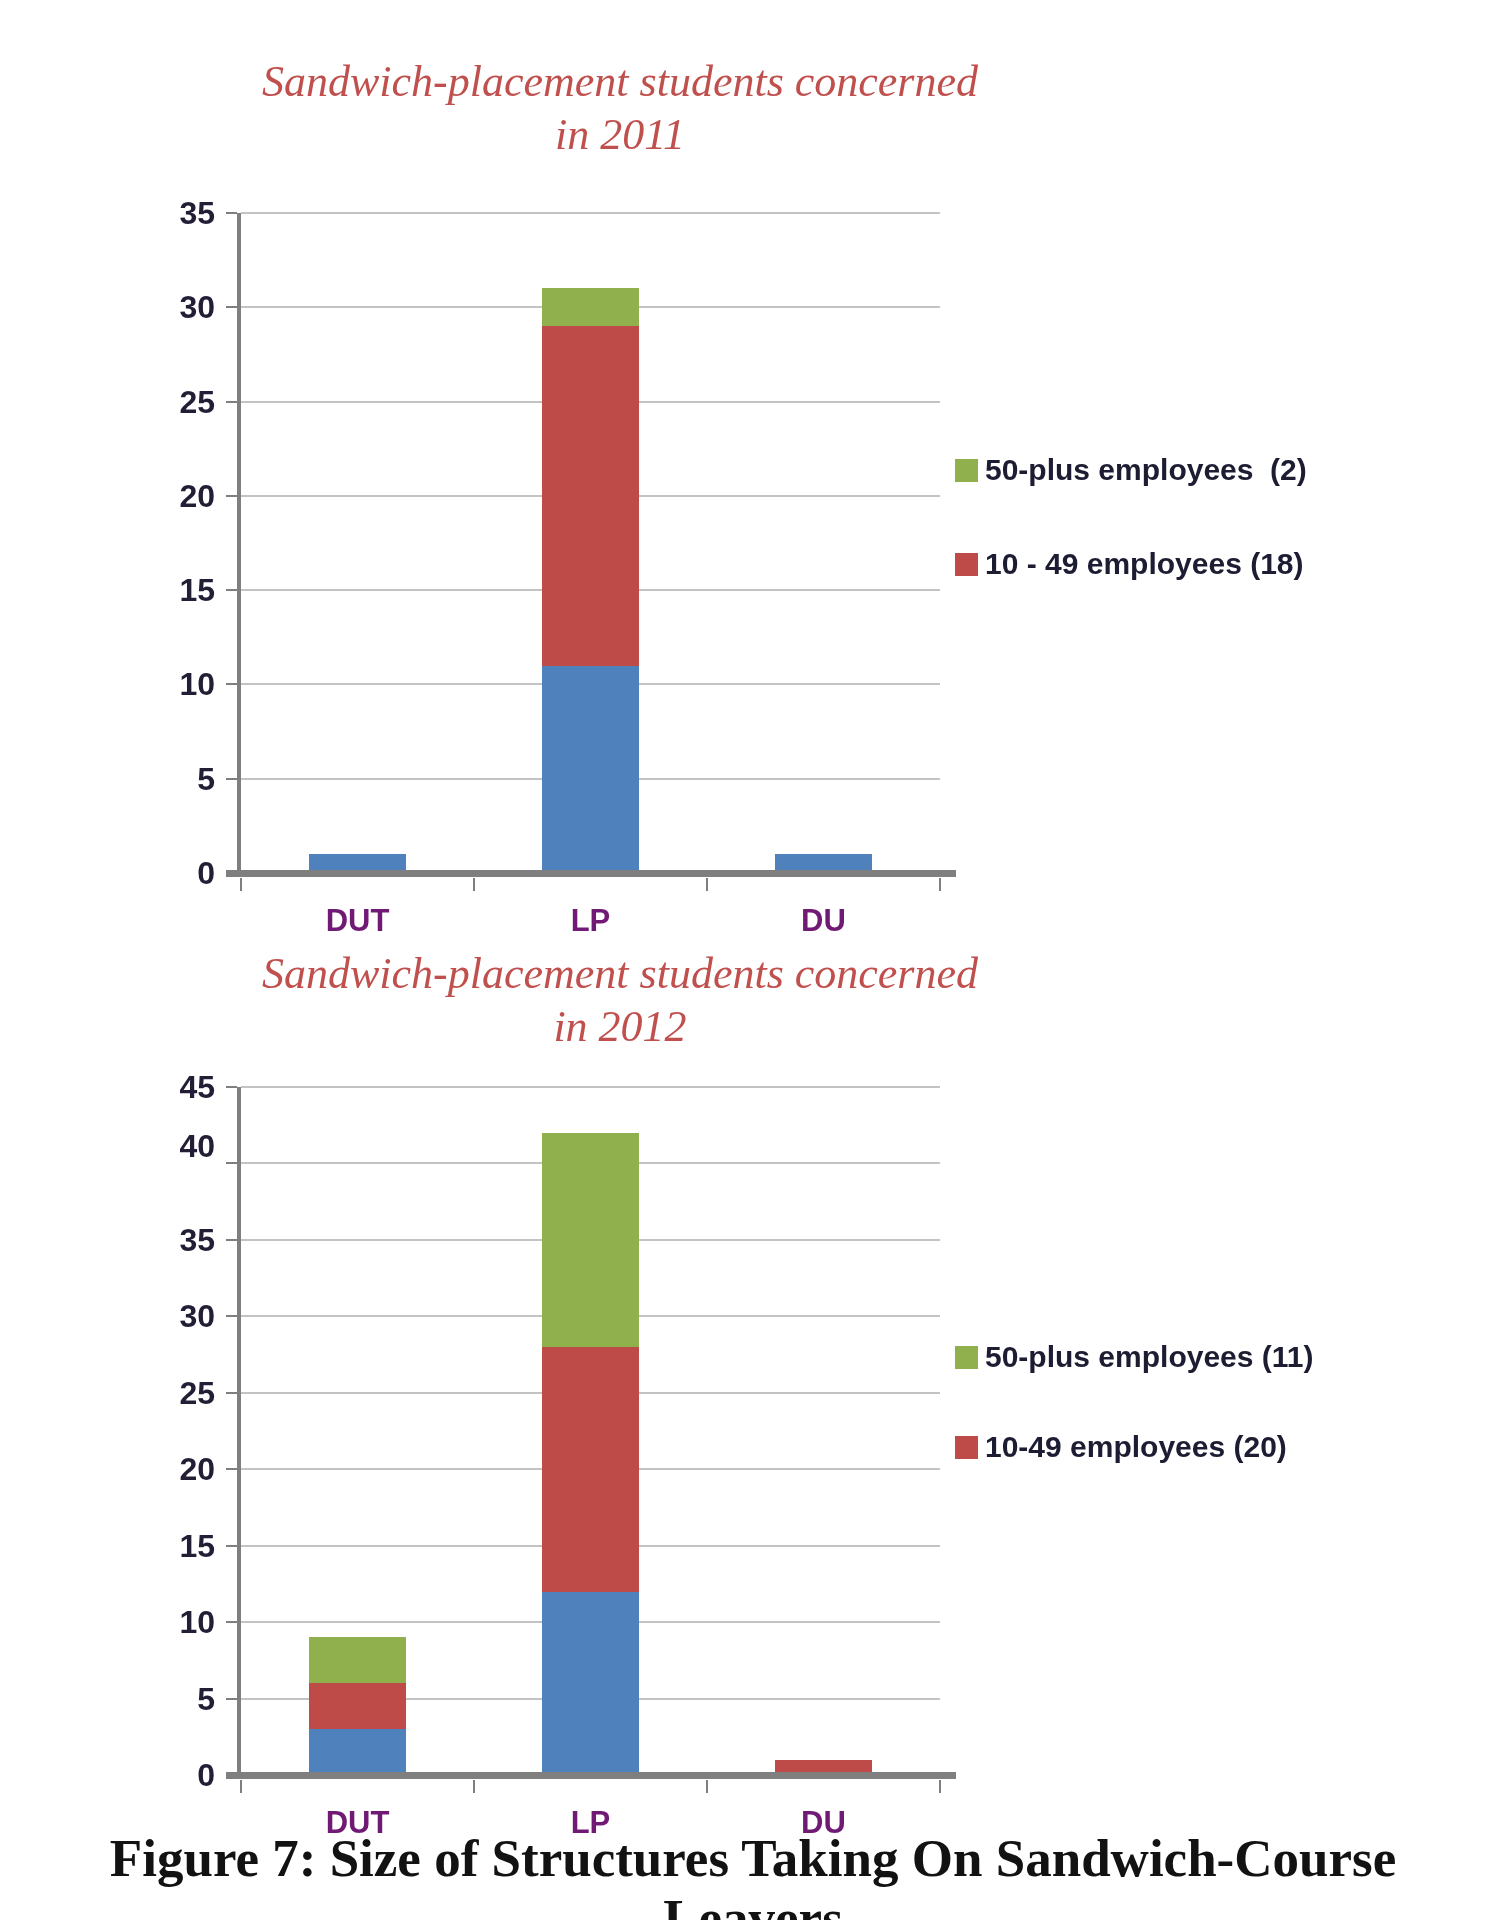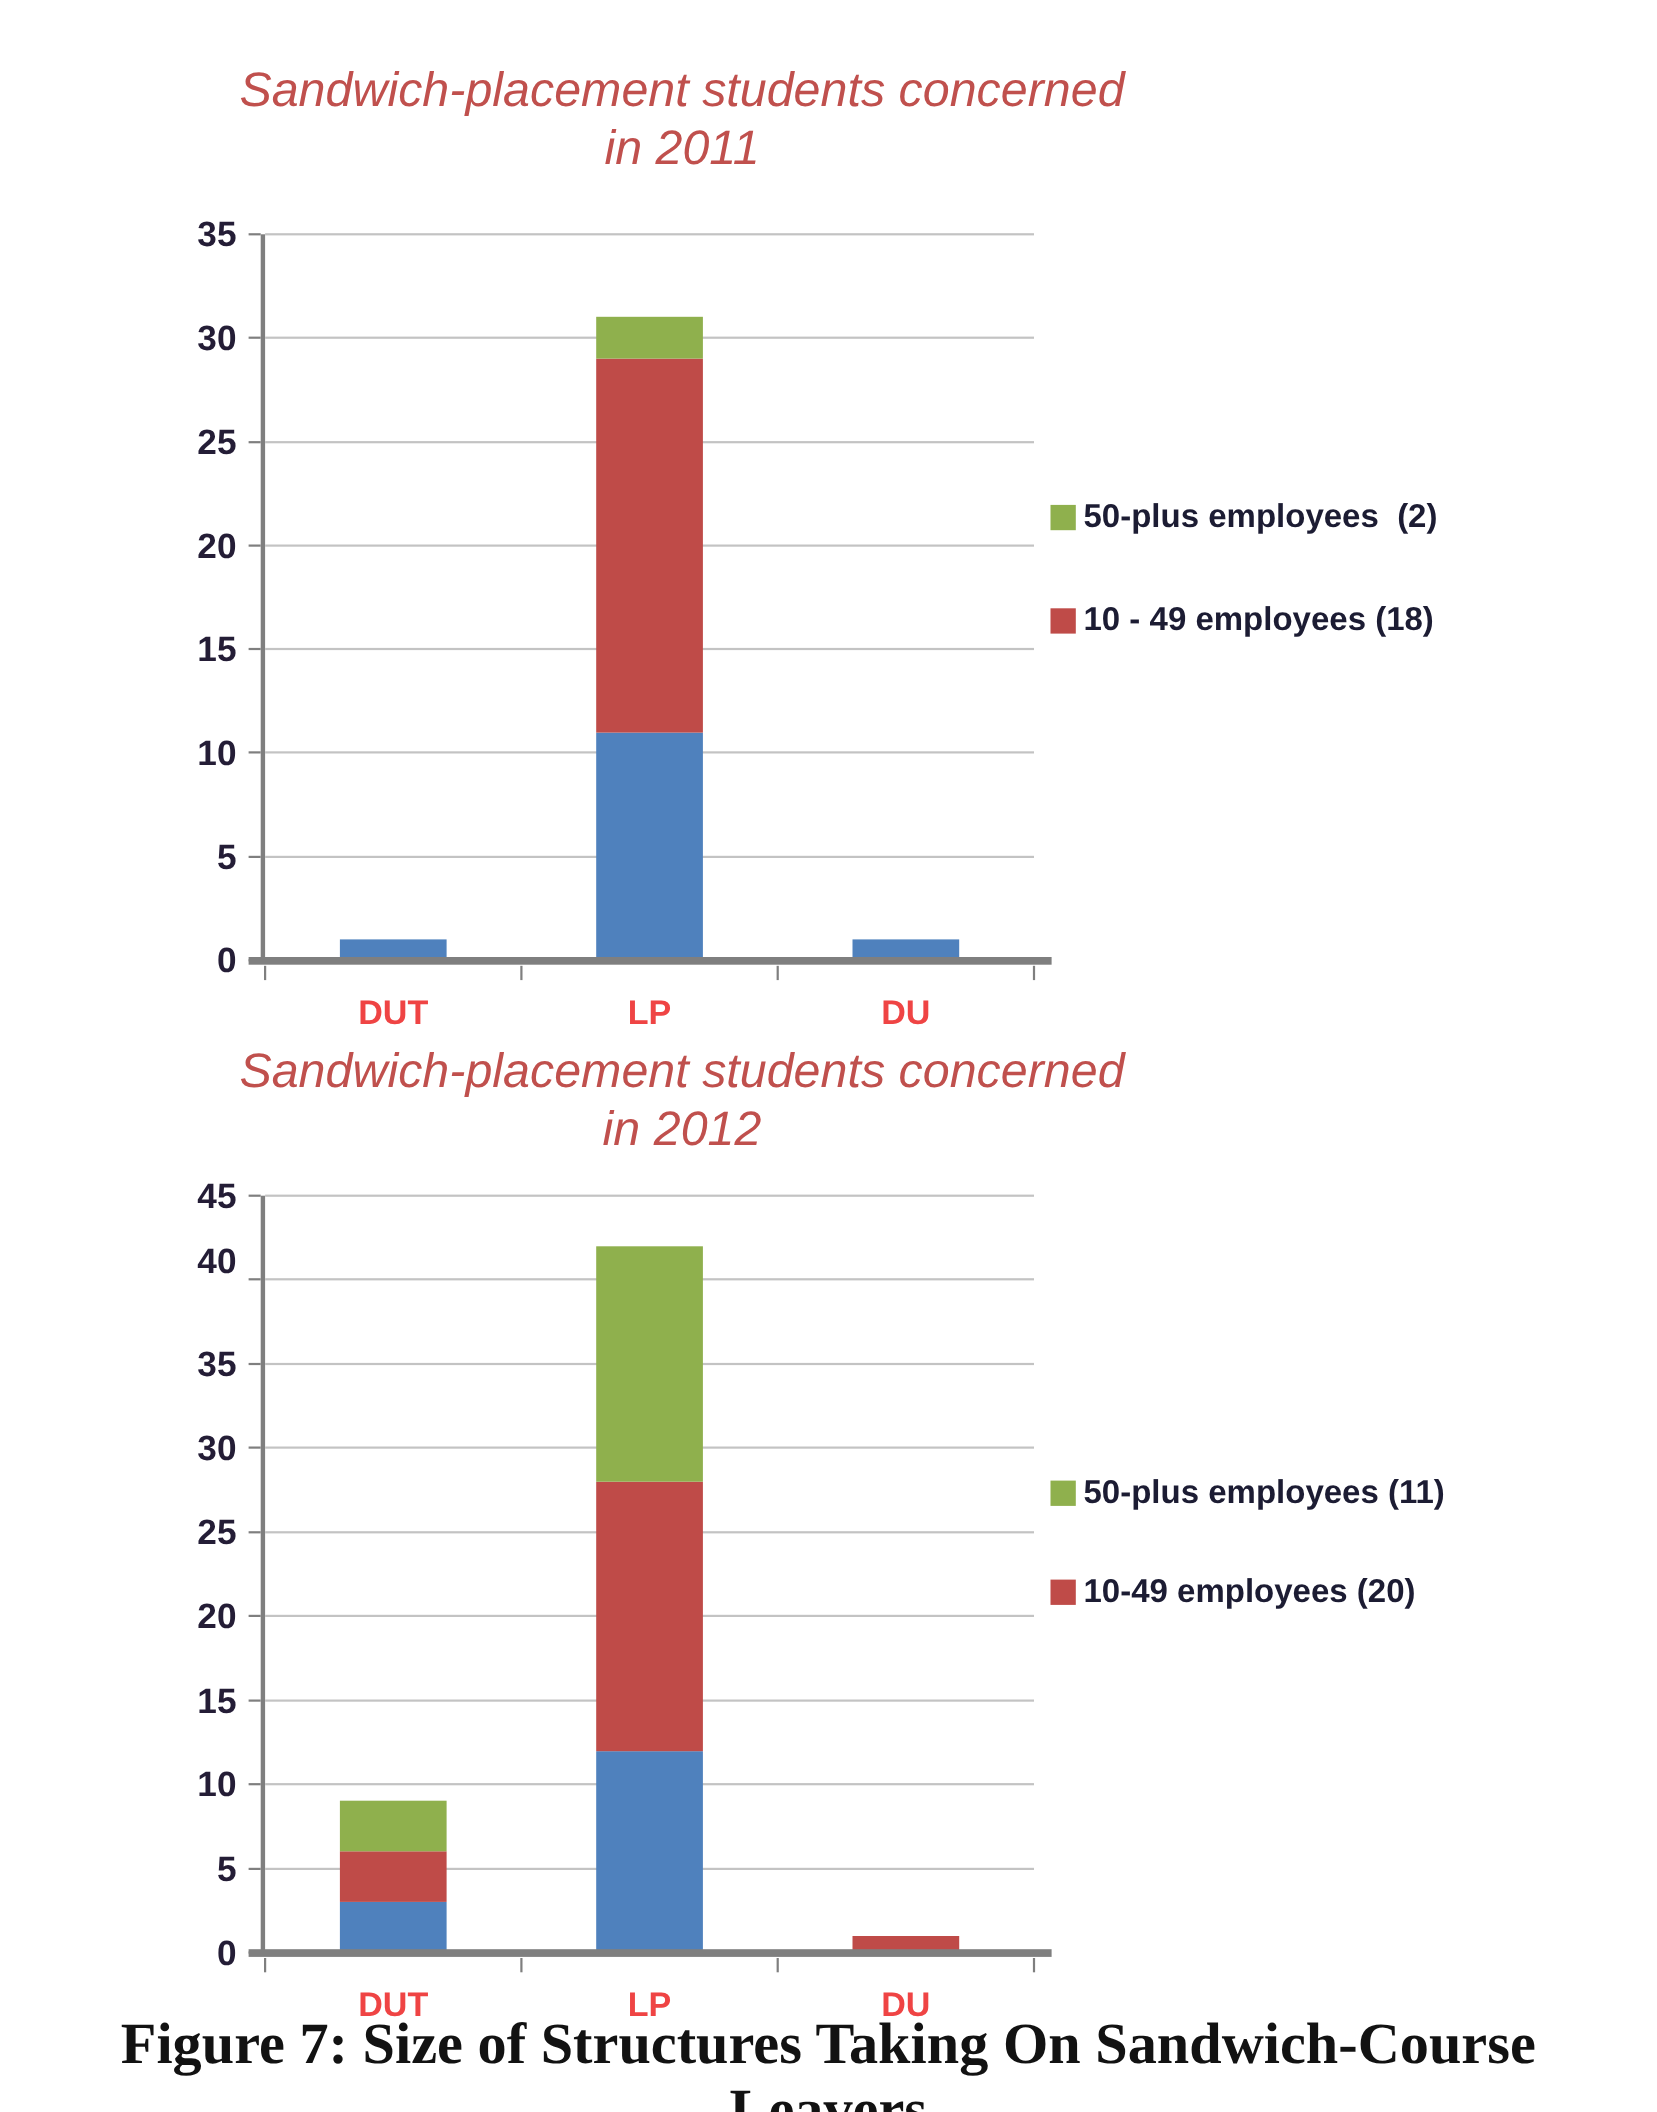--- a/index.html
+++ b/index.html
@@ -17,20 +17,21 @@
   .chart-title {
     position: absolute;
     left: 140px;
     width: 960px;
     text-align: center;
     font-style: italic;
     font-weight: 400;
     font-size: 44px;
     line-height: 1.2;
     color: #c0504d;
+    font-family: Liberation Serif, serif;
   }
   #chart0 .chart-title { top: 56px; }
   #chart1 .chart-title { top: 948px; }
 
   .plot-area {
     position: absolute;
     left: 237px;
     width: 703px;
     border-left: 4px solid #7f7f7f;
   }
@@ -61,21 +62,21 @@
     color: #241d36;
   }
   .x-tick { position: absolute; bottom: -18px; width: 2px; height: 13px; background: #7f7f7f; }
   .x-label {
     position: absolute;
     bottom: -66px;
     width: 170px;
     text-align: center;
     font-size: 31px;
     font-weight: bold;
-    color: #ef4444;
+    color: #701a75;
   }
 
   .bar-stack { position: absolute; top: 0; bottom: 0; width: 97px; }
   .bar-seg { position: absolute; left: 0; width: 100%; }
 
   .legend { position: absolute; left: 955px; display: flex; flex-direction: column; }
   #chart0 .legend { top: 453px; gap: 60px; }
   #chart1 .legend { top: 1340px; gap: 56px; }
   .legend-item { display: flex; align-items: center; }
   .legend-swatch { width: 23px; height: 23px; flex: none; margin-right: 7px; }

